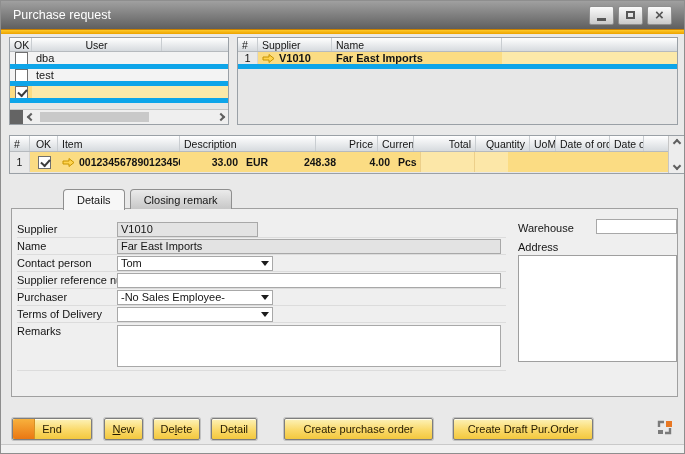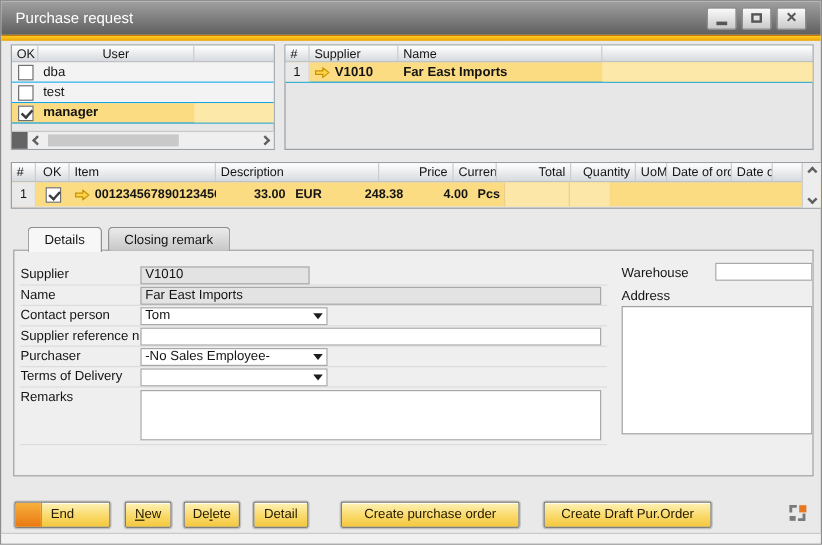--- a/index.html
+++ b/index.html
@@ -26,21 +26,21 @@
             background:linear-gradient(#ffc928,#eca300); border-top:1px solid #c87f00; }
 
   
   .panel { position:absolute; background:#e7e7e7; border:1px solid #9aa0a6; }
   .grid-header { display:flex; height:14px; background:linear-gradient(#ffffff,#d6dade);
                  border-bottom:1px solid #b6babe; align-items:center; }
   .grid-header .hc { height:100%; display:flex; align-items:center; padding:0 4px;
                      border-right:1px solid #c9cdd1; font-size:10.5px; overflow:hidden; white-space:nowrap; }
   .grid-header .hc.last { border-right:none; flex:1; }
   .grow { display:flex; height:17px; align-items:center; background:#f3f3f3;
-          border-bottom:1px solid #0ea5e9; cursor:default; }
+          border-bottom:5px solid #0ea5e9; cursor:default; }
   .grow .c { height:100%; display:flex; align-items:center; padding:0 4px; overflow:hidden; white-space:nowrap; }
   .grow.selected { background:#fbdc83; }
   .grow.selected .trail { background:#fce9a9; }
   .trail { flex:1; height:100%; }
   .numcell { background:#e9e9e9; justify-content:center; border-right:1px solid #d6d6d6; }
   .bold { font-weight:bold; }
 
   
   .cb { width:13px; height:13px; background:#fff; border:1px solid #707070; position:relative; cursor:pointer; }
   .cb.checked::after { content:""; position:absolute; left:2px; top:2px; width:7px; height:4px;
@@ -92,21 +92,21 @@
   .items .grow .w-date1, .items .grow .w-date2 { background:#fce7a8; border-left:1px solid #eccf8a; }
   .vscroll { position:absolute; right:0; top:0; bottom:0; width:16px; background:#ededed;
              border-left:1px solid #c6c6c6; display:flex; flex-direction:column;
              align-items:center; justify-content:space-between; padding:4px 0; }
 
   
   .tabs { position:absolute; left:22px; top:188px; display:flex; z-index:3; }
   .tab { height:20px; padding:0 13px; margin-right:5px; display:flex; align-items:center;
          background:linear-gradient(#ebebeb,#c7c7c7); border:1px solid #8f8f8f; border-bottom:none;
          border-radius:4px 4px 0 0; cursor:pointer; }
-  .tab.active { background:#f7f7f7; height:21px; }
+  .tab.active { background:#f7f7f7; height:21px;margin-left:40px; }
 
   
   .tab-panel { position:absolute; left:10px; top:207px; width:667px; height:189px;
                border:1px solid #a0a0a0; background:#efefef; z-index:1; }
   .form-rows { position:absolute; left:5px; top:12px; width:489px; }
   .frow { display:flex; align-items:center; height:17px; border-bottom:1px solid #dcdcdc; position:relative; }
   .frow .flabel { width:100px; white-space:nowrap; overflow:hidden; flex:none; }
   .frow.tall { height:48px; align-items:flex-start; }
   .frow.tall .flabel { margin-top:2px; }
   .fld, input.fld { height:15px; border:1px solid #a8a8a8; background:#fff; font-size:11px;
@@ -188,21 +188,20 @@
       <div class="c ok">
           <span class="cb"></span>
         </div>
       <div class="c user">test</div>
       <div class="trail"></div>
     </div>
     <div class="grow selected">
       <div class="c ok">
           <span class="cb checked"></span>
         </div>
-      <div class="c user bold">manager</div>
       <div class="trail"></div>
     </div>
     <div class="hscroll">
       <div class="hs-corner"></div>
       <div class="hs-btn">
           <span class="chev left"></span>
         </div>
       <div class="hs-track">
           <div class="hs-thumb"></div>
         </div>

